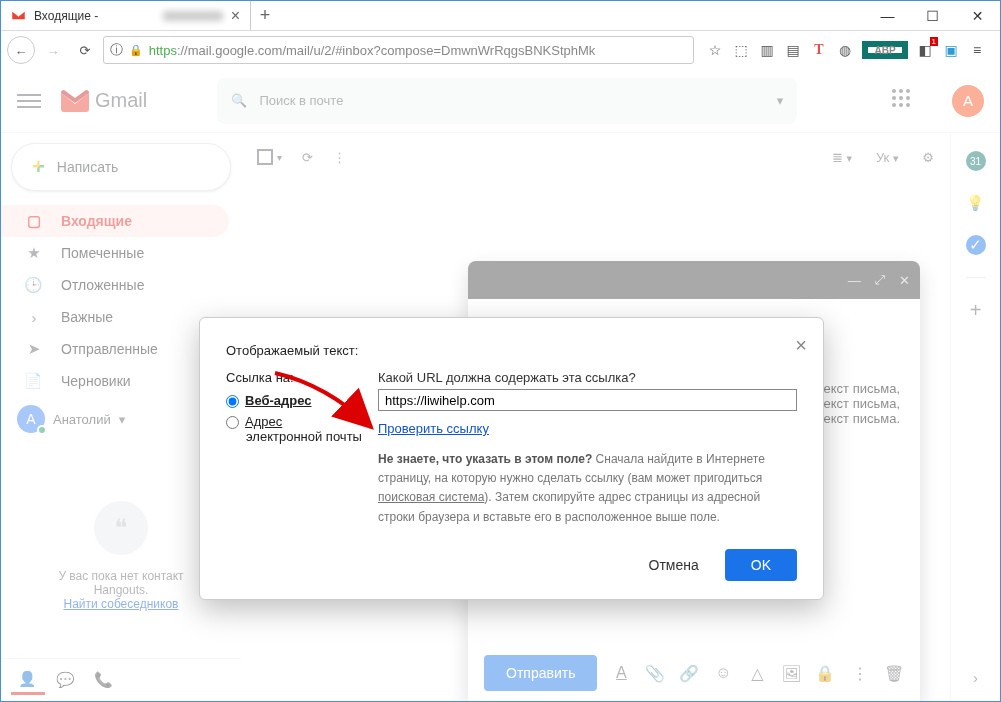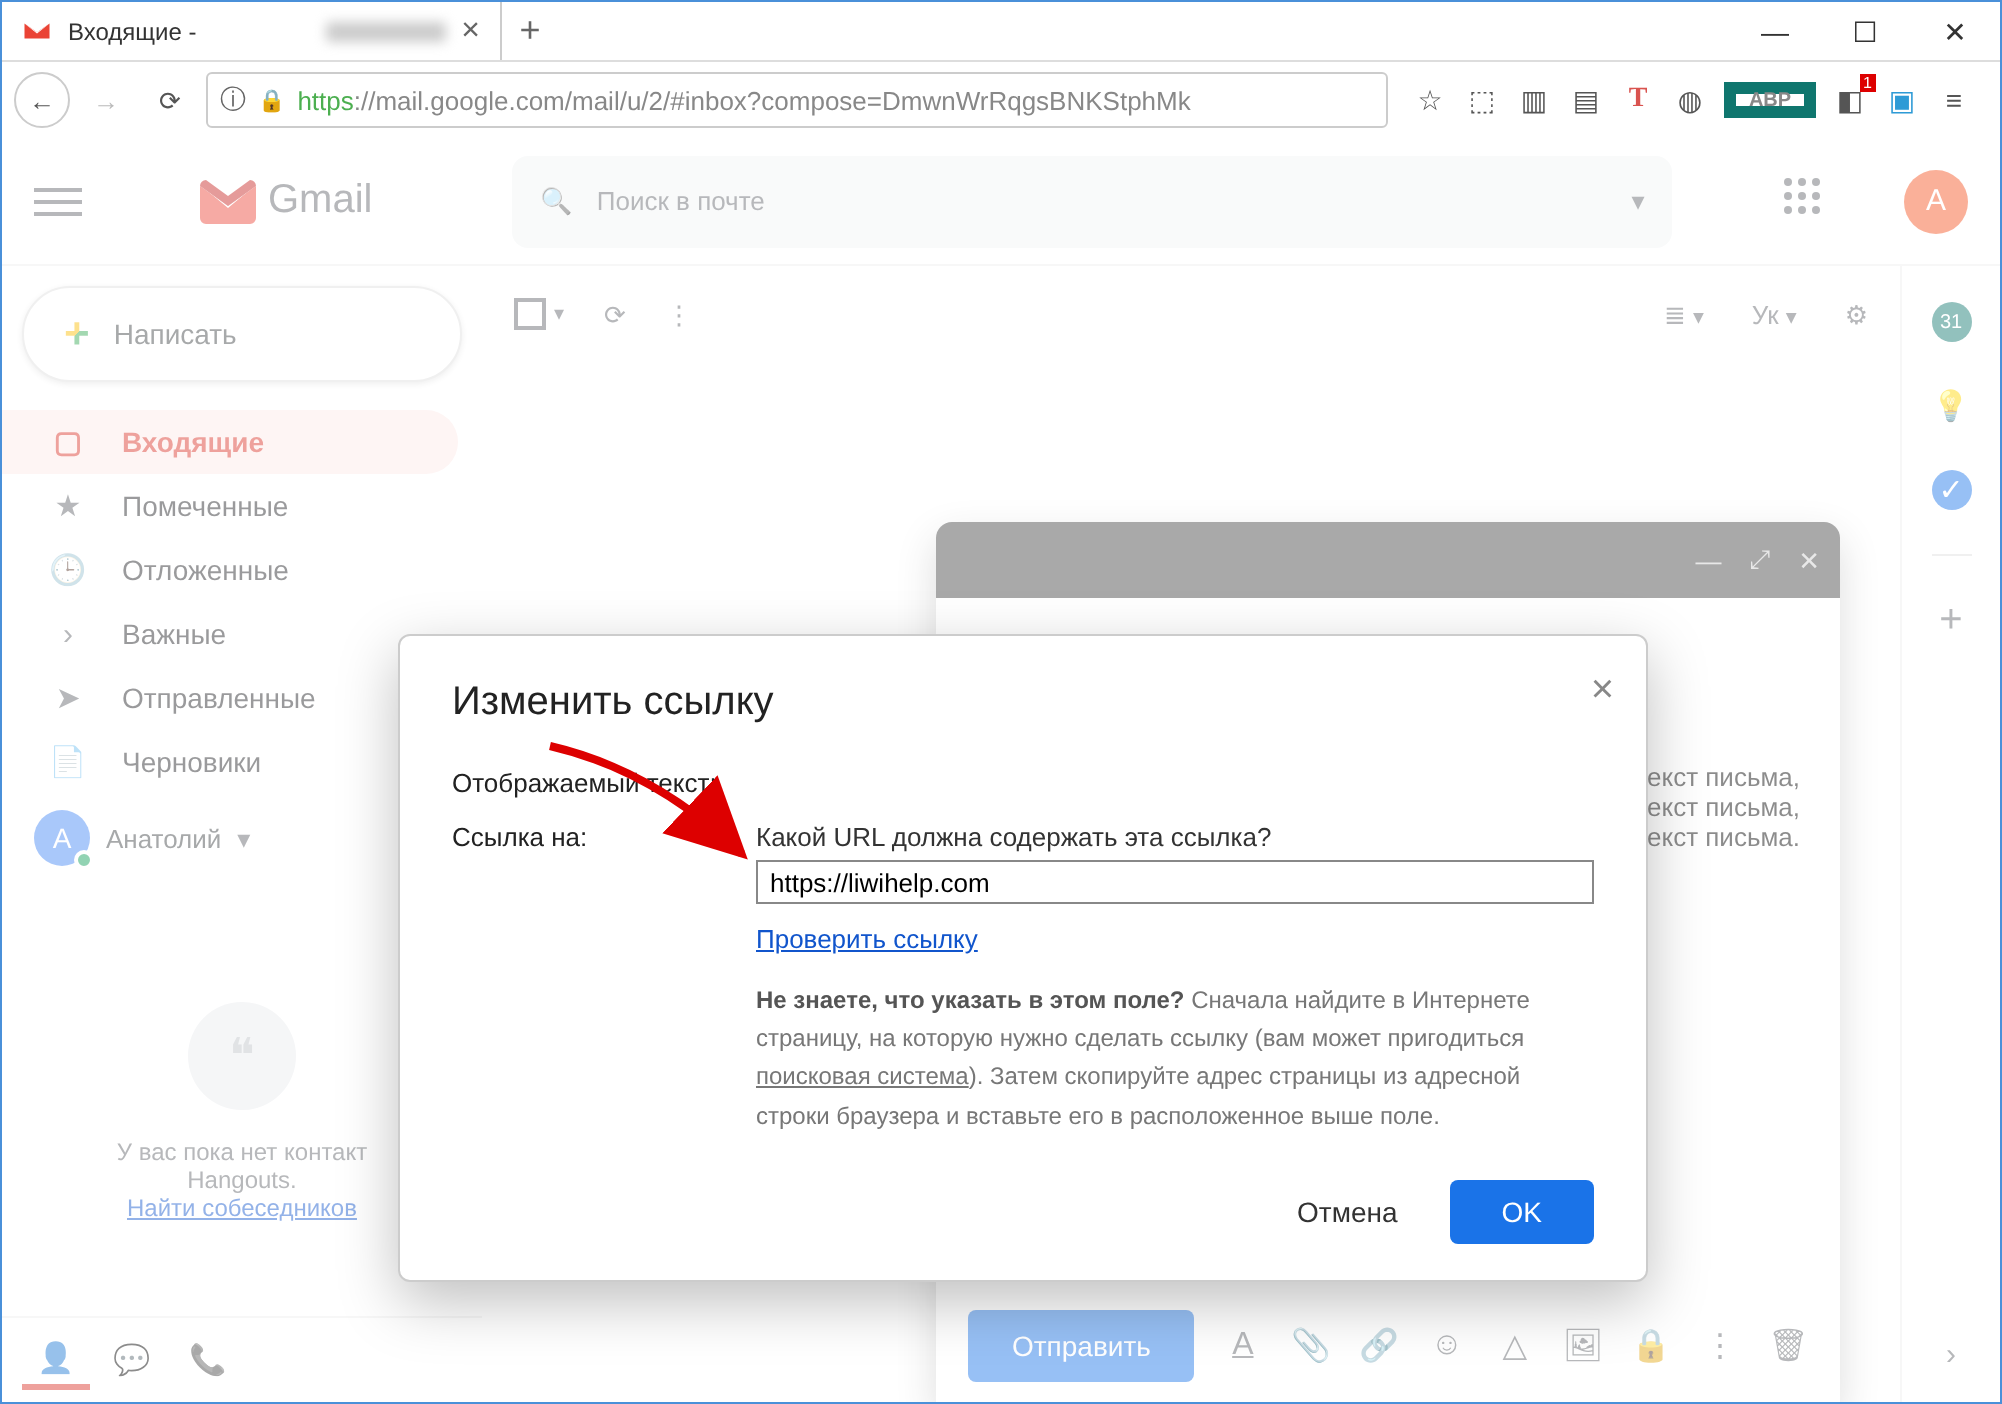--- a/index.html
+++ b/index.html
@@ -21,21 +21,21 @@
 .urlbox .lock { color: #4caf50; font-size: 11px; }
 .urlbox .url-secure { color: #4caf50; }
 .urlbox .url-rest { color: #888; }
 .exticons { display: flex; gap: 8px; align-items: center; padding: 0 8px; }
 .exticons > span { width: 18px; height: 18px; display: flex; align-items: center; justify-content: center; font-size: 14px; color: #555; }
 .gmail-main { position: relative; height: 632px; background: #fff; }
 .dim-overlay { position: absolute; inset: 0; background: rgba(255,255,255,0.55); z-index: 5; }
 .gm-header { height: 64px; display: flex; align-items: center; padding: 0 16px; gap: 20px; border-bottom: 1px solid #eee; }
 .hamburger { width: 24px; height: 24px; display: flex; flex-direction: column; justify-content: center; gap: 4px; }
 .hamburger span { height: 2px; background: #5f6368; }
-.gm-logo { display: flex; align-items: center; gap: 6px; font-size: 20px; color: #5f6368; margin-left: 39px; }
+.gm-logo { display: flex; align-items: center; gap: 6px; font-size: 20px; color: #5f6368; }
 .searchbox { flex: 1; max-width: 580px; height: 46px; background: #f1f3f4; border-radius: 8px; display: flex; align-items: center; padding: 0 14px; gap: 12px; color: #5f6368; margin-left: 50px; }
 .gm-apps { width: 24px; height: 24px; display: grid; grid-template-columns: repeat(3,4px); grid-template-rows: repeat(3,4px); gap: 3px; margin-left: auto; margin-right: 16px; }
 .gm-apps i { background: #5f6368; border-radius: 50%; }
 .gm-avatar { width: 32px; height: 32px; border-radius: 50%; background: #f4511e; color: #fff; display: flex; align-items: center; justify-content: center; font-size: 15px; }
 .gm-body { display: flex; height: 568px; }
 .gm-sidebar { width: 240px; padding-top: 10px; }
 .compose-btn { margin: 0 10px 14px 10px; height: 48px; border: 1px solid #ddd; border-radius: 24px; display: flex; align-items: center; padding: 0 20px; gap: 12px; font-size: 14px; color: #3c4043; box-shadow: 0 1px 3px rgba(0,0,0,0.15); background: #fff; }
 .compose-plus { font-size: 22px; background: linear-gradient(135deg, #ea4335 25%, #fbbc04 25% 50%, #34a853 50% 75%, #4285f4 75%); -webkit-background-clip: text; color: transparent; font-weight: bold; }
 .sb-item { height: 32px; display: flex; align-items: center; padding: 0 24px; gap: 18px; font-size: 14px; color: #202124; border-radius: 0 16px 16px 0; margin-right: 12px; }
 .sb-item.active { background: #fce8e6; color: #d93025; font-weight: 600; }
@@ -260,29 +260,32 @@
       <span style="width:20px;border-top:1px solid #ddd"></span>
       <span class="rail-ic" style="color:#5f6368;font-size:20px">+</span>
       <span class="rail-ic" style="margin-top:auto;margin-bottom:14px;color:#5f6368">›</span>
     </div>
   </div>
 
   <div class="dim-overlay"></div>
 
   <div class="modal">
     <span class="modal-close">×</span>
-    <div class="modal-title">Изменить ссылку</div>
 
     <div class="modal-row">
       <div class="modal-label">Отображаемый текст:</div>
     </div>
 
     <div class="modal-row" style="align-items:flex-start">
       <div class="modal-label" style="padding-top:0">
         <div style="margin-bottom:8px">Ссылка на:</div>
+        <div class="radiogroup">
+          <label><input type="radio" checked="" style=""><b class="rlabel">Веб-адрес</b></label>
+          <label><input type="radio" style=""><span class="rlabel"><span>Адрес</span><br><span style="margin-left:20px;display:inline-block">электронной почты</span></span></label>
+        </div>
       </div>
       <div class="modal-field">
         <div class="qlabel">Какой URL должна содержать эта ссылка?</div>
         <input class="modal-input" value="https://liwihelp.com" style="">
         <a class="check-link">Проверить ссылку</a>
         <div class="hint"><b>Не знаете, что указать в этом поле?</b><span> Сначала найдите в Интернете страницу, на которую нужно сделать ссылку (вам может пригодиться </span><span class="u">поисковая система</span><span>). Затем скопируйте адрес страницы из адресной строки браузера и вставьте его в расположенное выше поле.</span></div>
       </div>
     </div>
 
     <div class="modal-actions">

